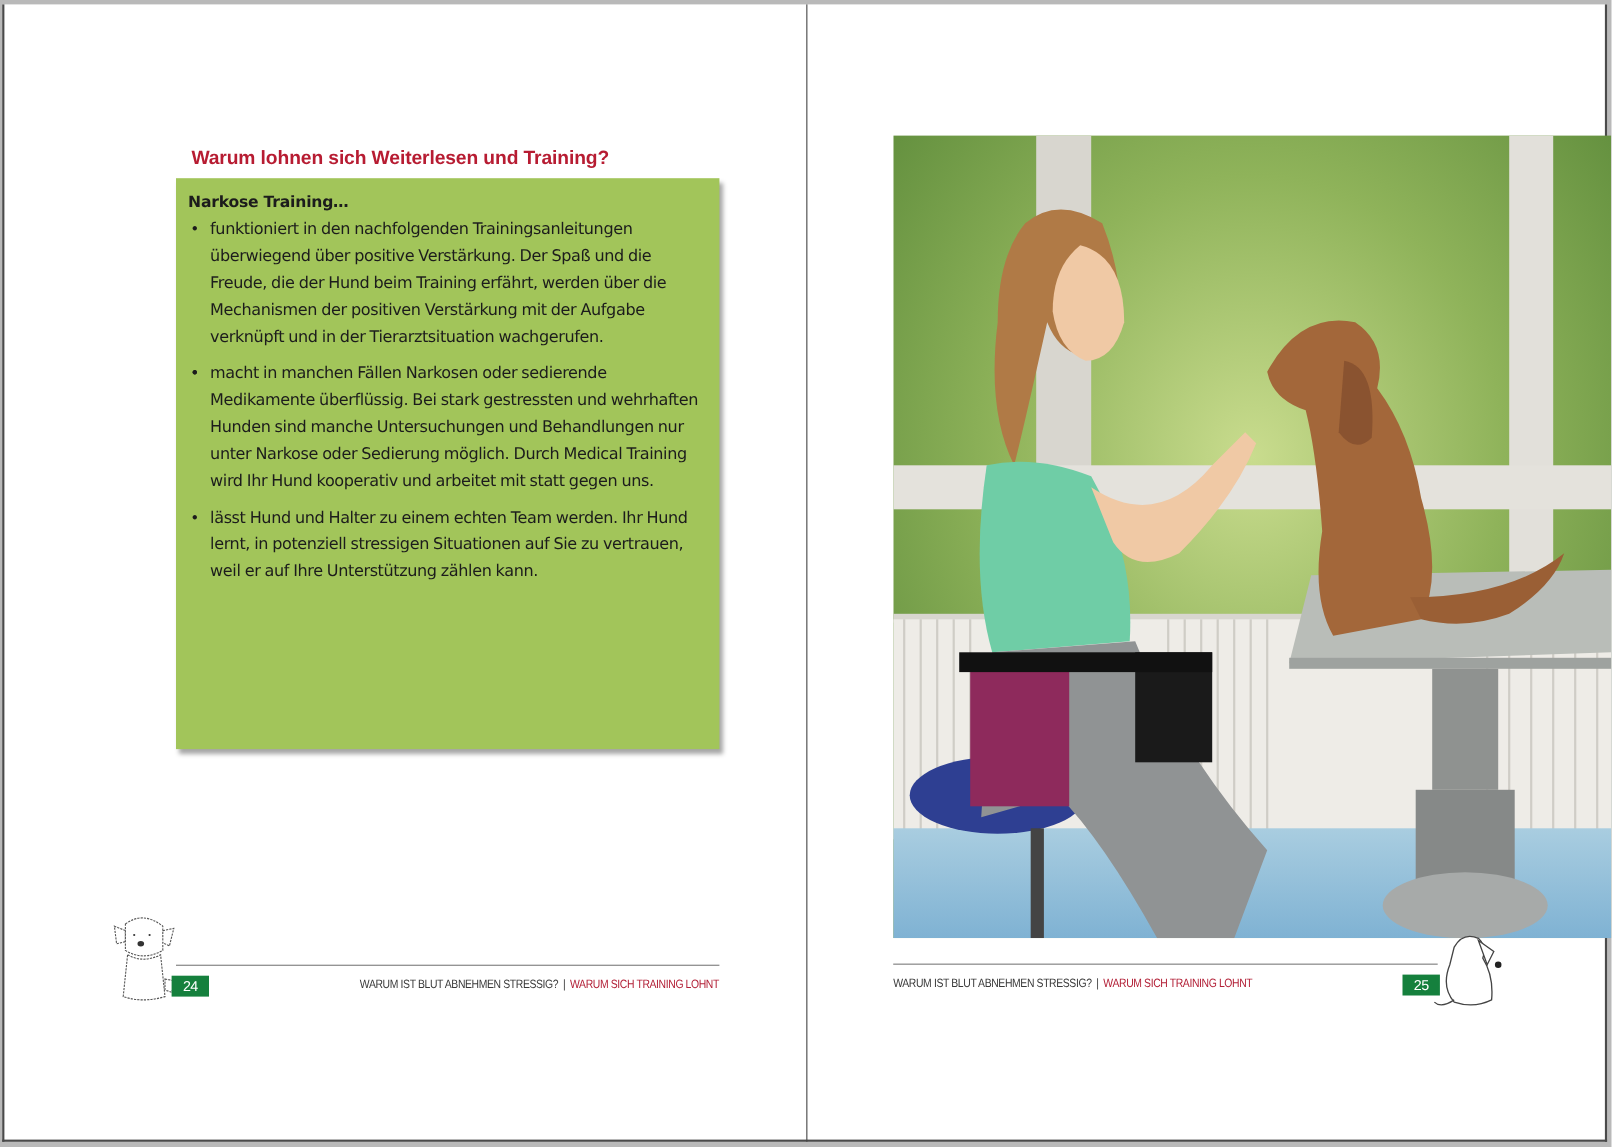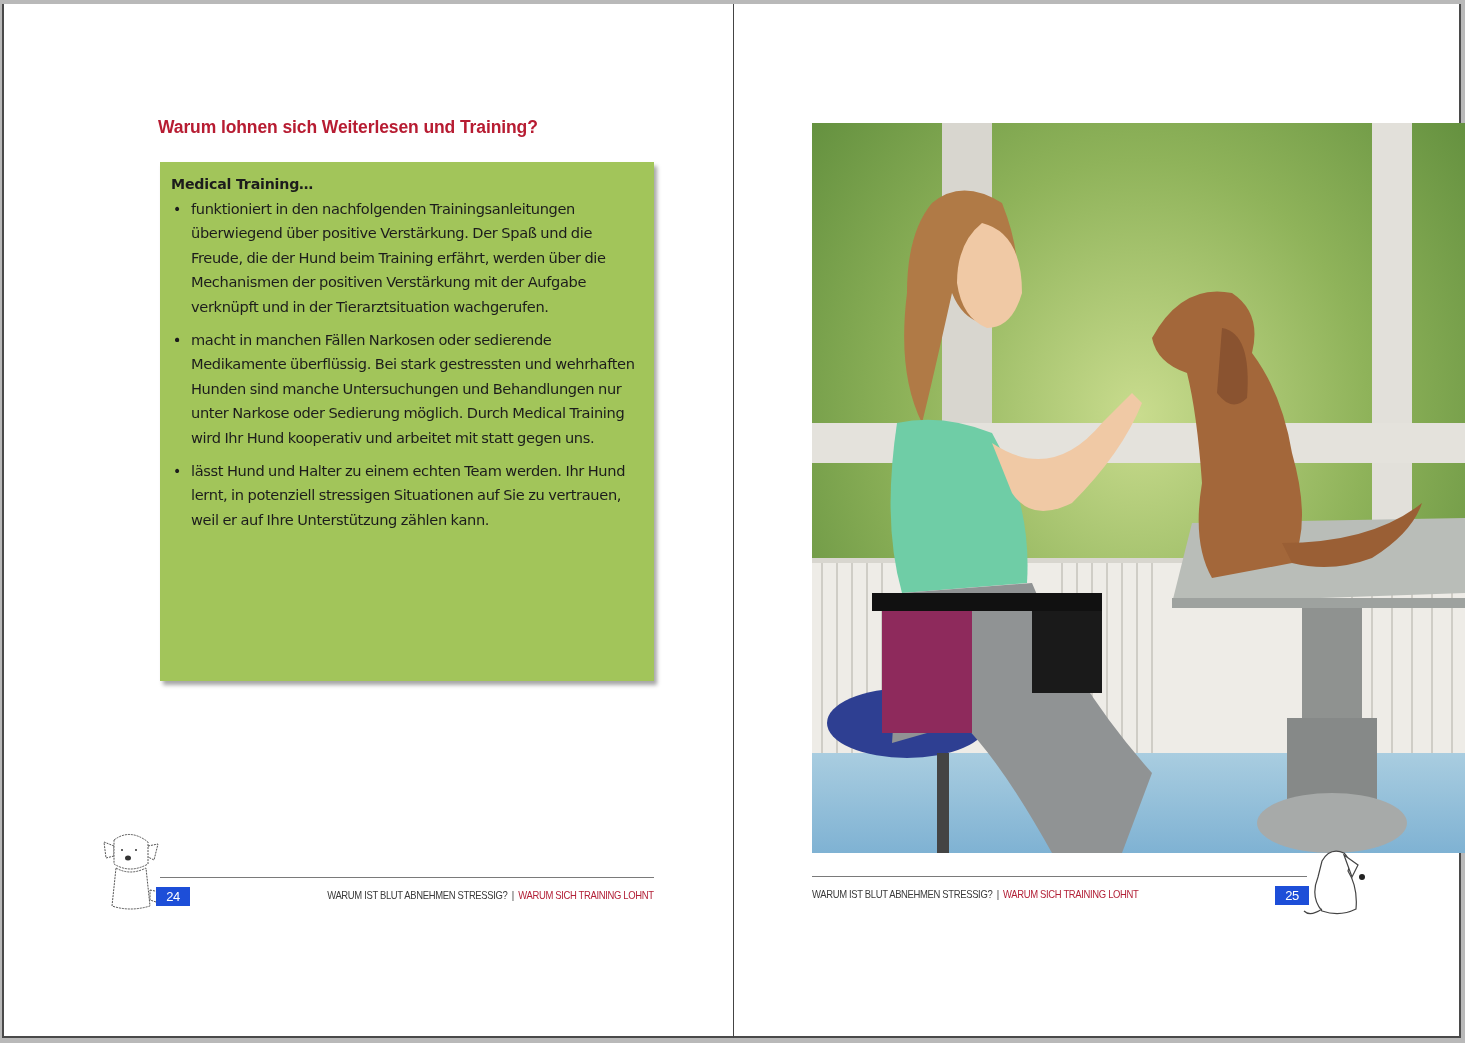--- a/index.html
+++ b/index.html
@@ -24,21 +24,21 @@
     left: 733px; top: 4px;
     width: 1px; height: 1034px;
     background: #444;
   }
   .page { position: absolute; top: 0; height: 100%; }
   .page.left { left: 0; width: 733px; }
 
   .heading {
     position: absolute;
     left: 158px; top: 117px;
-    margin: 0;
+    margin: 16px;
     font-family: "Liberation Sans", sans-serif;
     font-weight: bold;
     font-size: 17.5px;
     color: #b71c32;
     letter-spacing: -0.1px;
   }
   .green-box {
     position: absolute;
     left: 160px; top: 162px;
     width: 494px; height: 519px;
@@ -69,21 +69,21 @@
     position: absolute; left: 2px; top: 0;
     font-size: 14px;
   }
 
   .footer-rule {
     position: absolute; height: 1px; background: #7a7a7a;
   }
   .page-num {
     position: absolute;
     width: 34px; height: 19px;
-    background: #1d4ed8;
+    background: #15803d;
     color: #fff;
     font-family: "Liberation Sans Narrow", "Liberation Sans", sans-serif;
     font-size: 13px;
     line-height: 19px;
     text-align: center;
     letter-spacing: -0.5px;
   }
   .running-head {
     position: absolute;
     font-family: "Liberation Sans", sans-serif;
@@ -108,21 +108,21 @@
 </head>
 <body>
 
 <div class="spread"></div>
 <div class="fold"></div>
 
 <div class="page left">
   <h2 class="heading">Warum lohnen sich Weiterlesen und Training?</h2>
 
   <div class="green-box">
-    <div class="box-title">Medical Training…</div>
+    <div class="box-title">Narkose Training…</div>
     <ul class="bullet-list">
       <li class="bullet-item">
         <span class="dot">•</span>
         <span>funktioniert in den nachfolgenden Trainingsanleitungen überwiegend über positive Verstärkung. Der Spaß und die Freude, die der Hund beim Training erfährt, werden über die Mechanismen der positiven Verstärkung mit der Aufgabe verknüpft und in der Tierarztsituation wachgerufen.</span>
       </li>
       <li class="bullet-item">
         <span class="dot">•</span>
       </li>
       <li class="bullet-item">
         <span class="dot">•</span>

